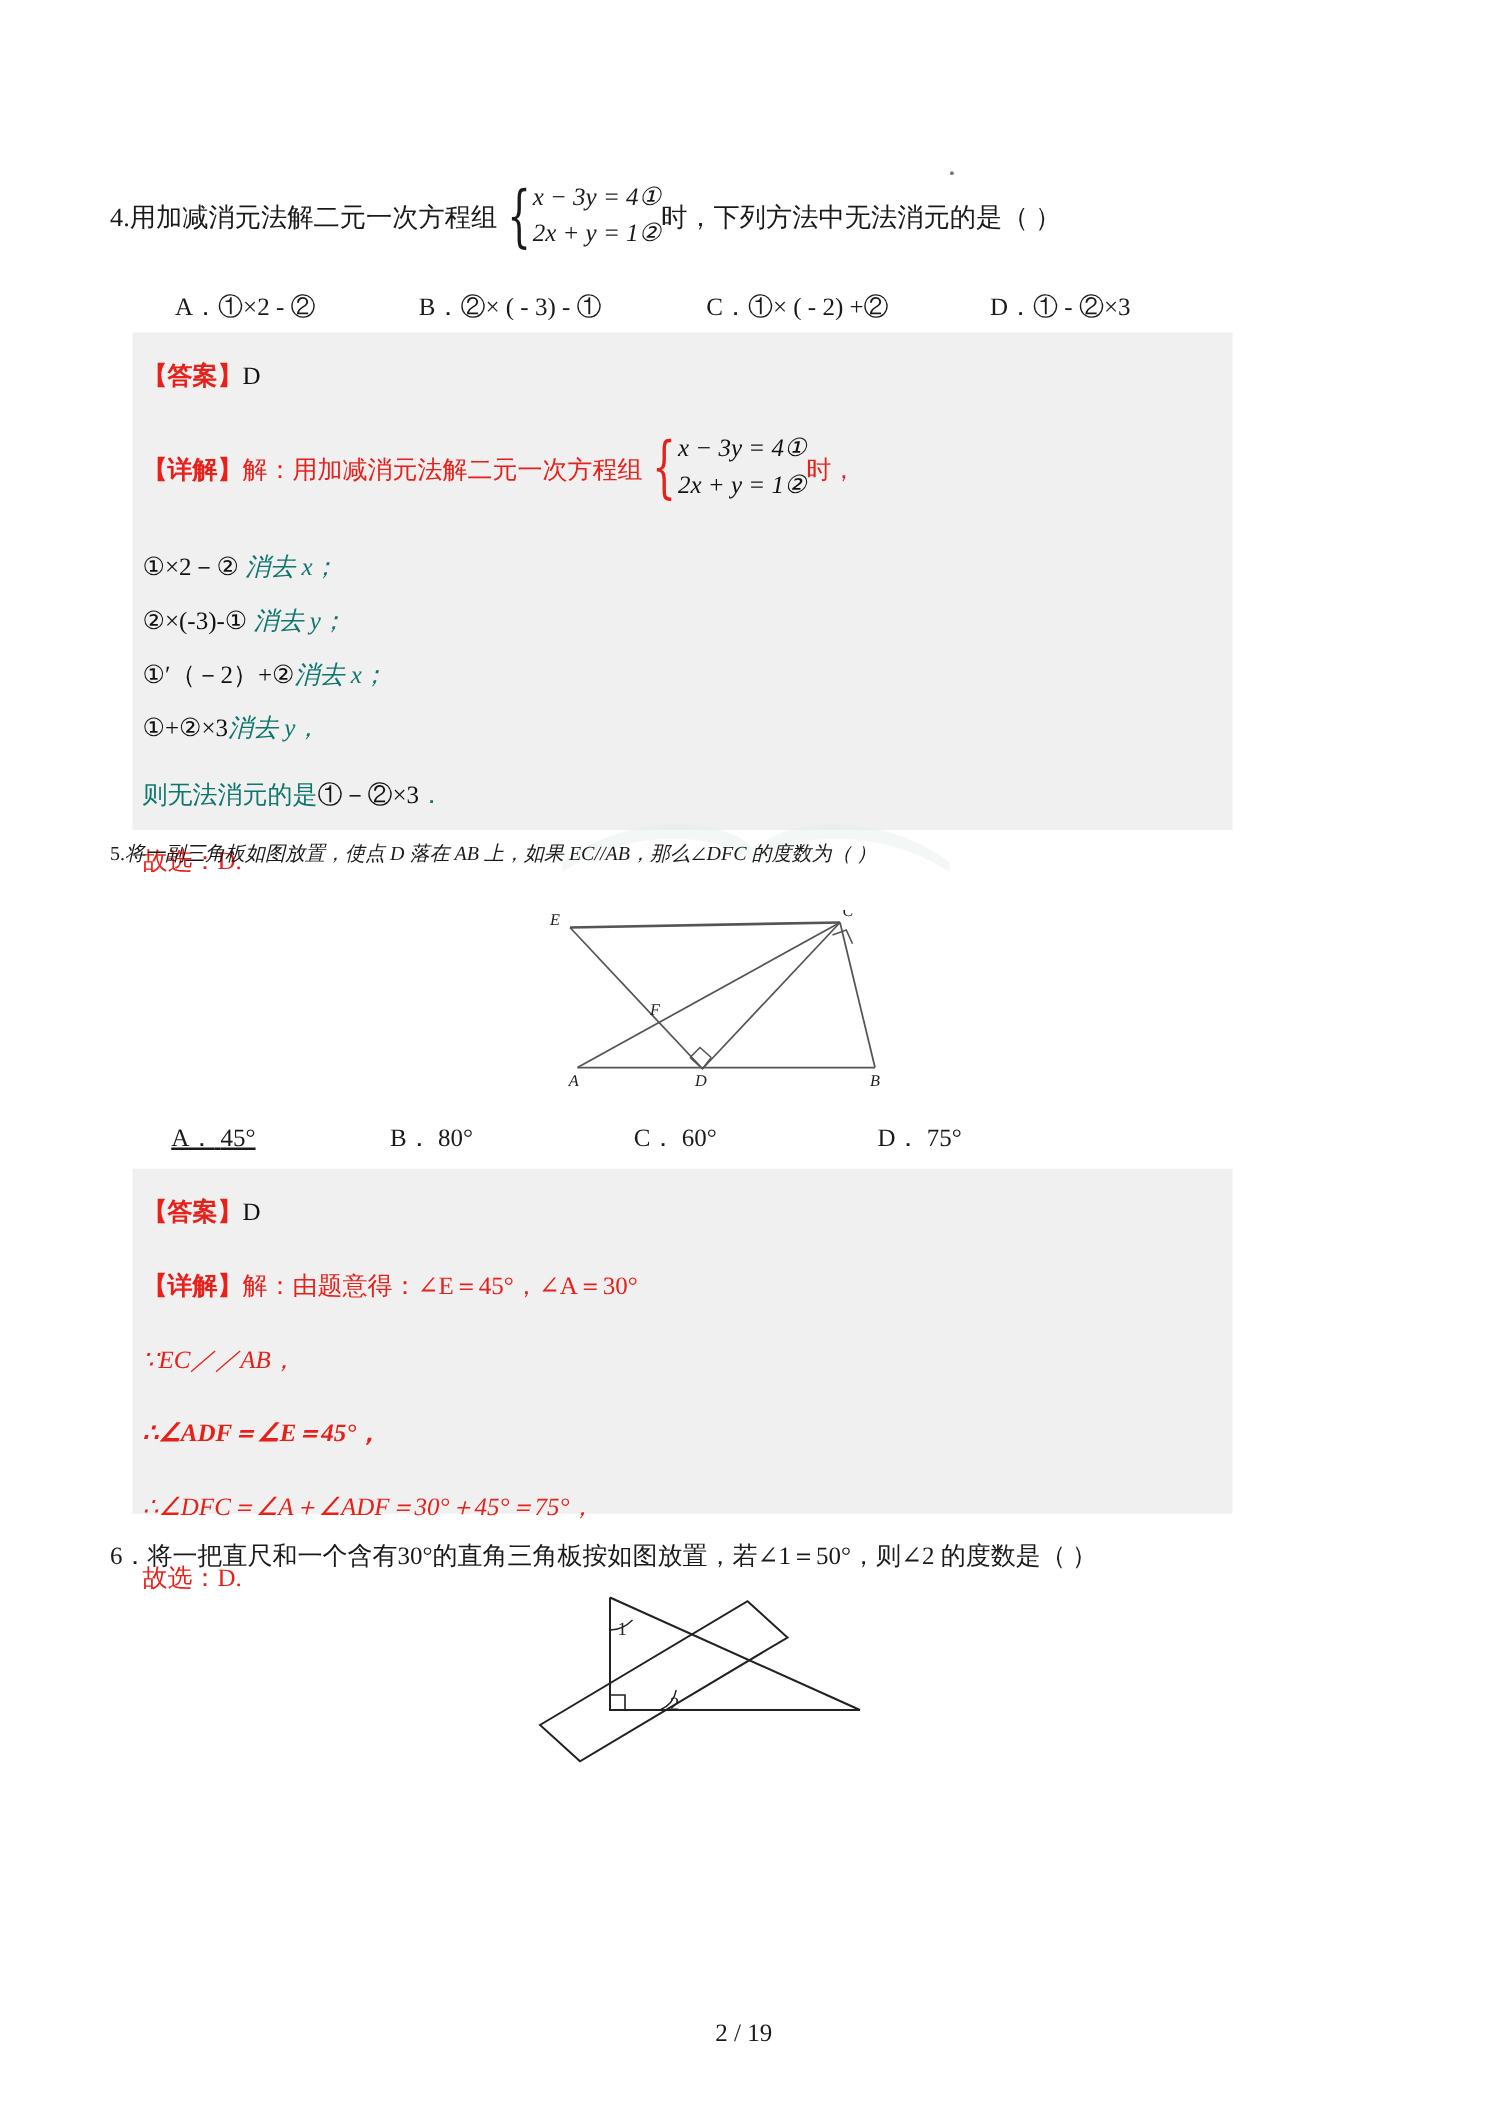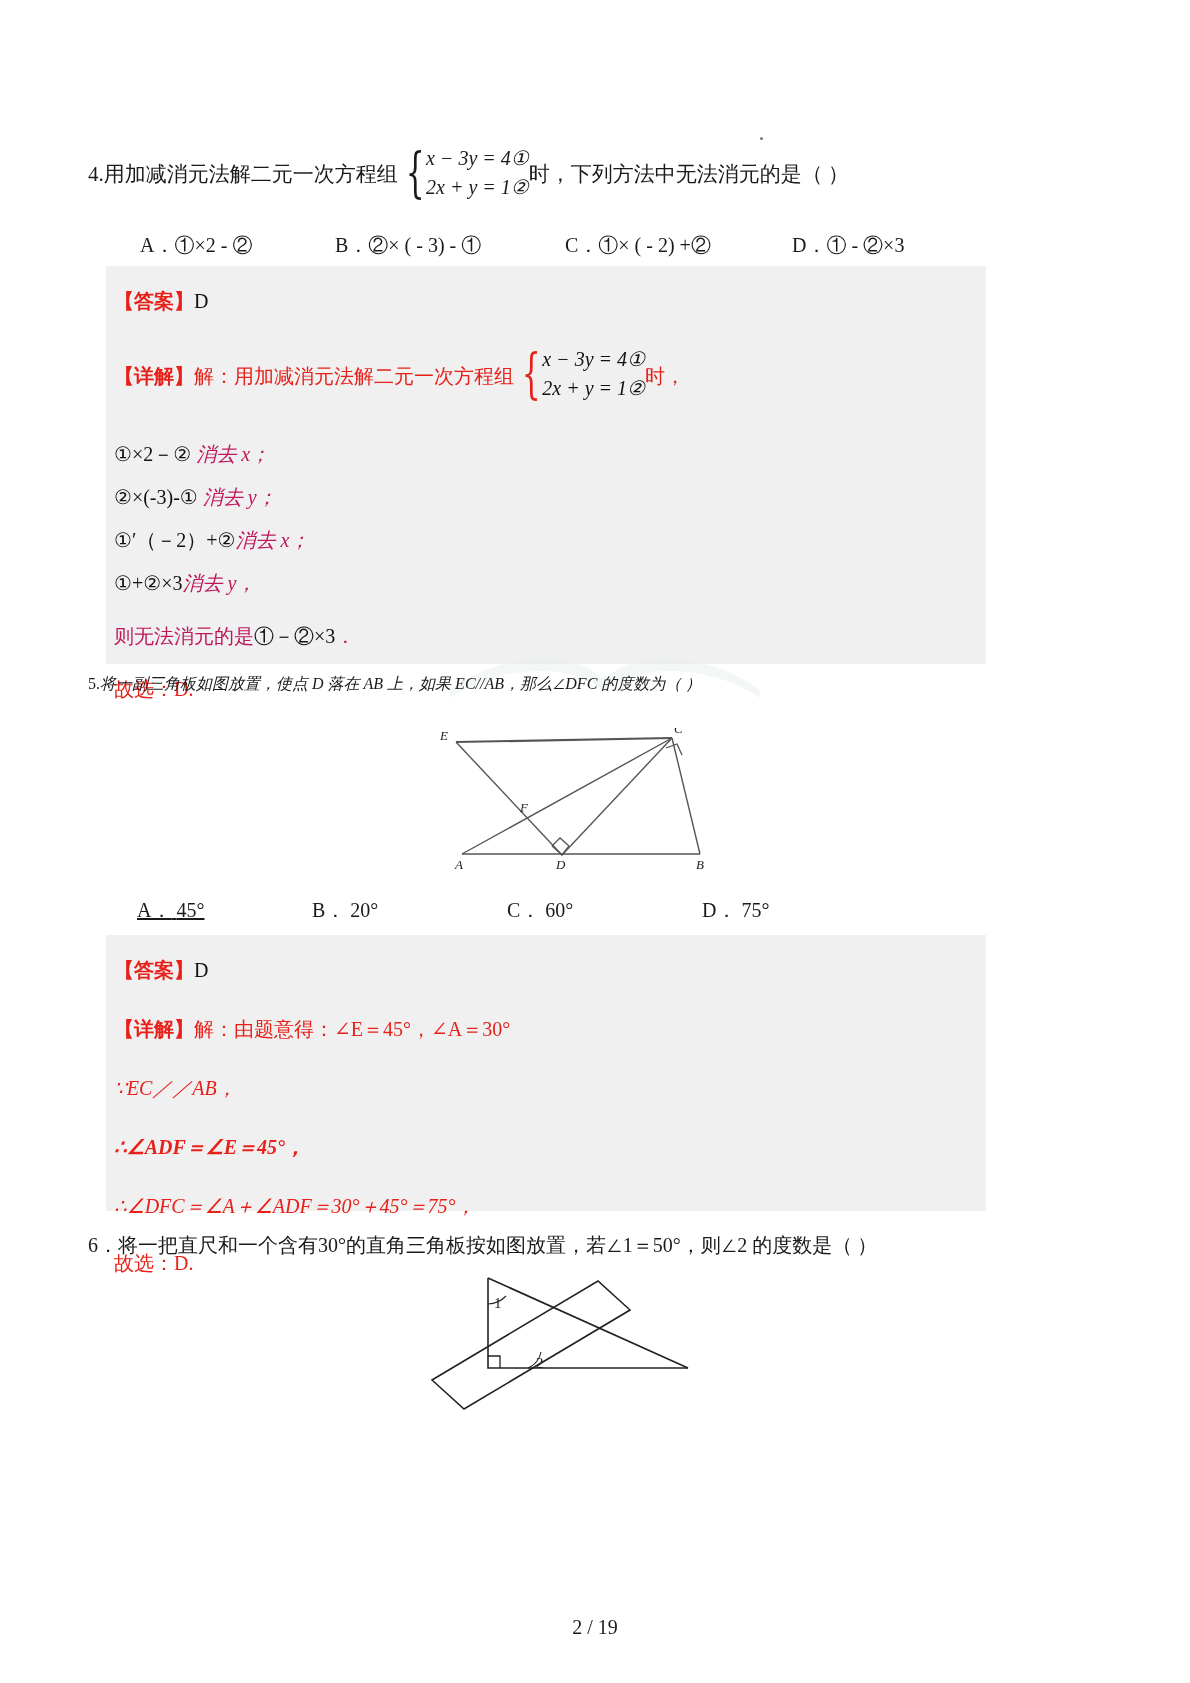--- a/index.html
+++ b/index.html
@@ -45,21 +45,21 @@
   }
   .ans-line {
     color: #e8201a;
     font-size: 20px;
     line-height: 1.55;
     margin: 12px 0;
     white-space: nowrap;
   }
   .ans-line.first { margin-top: 6px; }
   .blk { color: #111; }
-  .red { color: #be185d; }
+  .red { color: #0f766e; }
   .bracket { color: #e8201a; font-weight: bold; }
   .ital { font-style: italic; font-family: "Liberation Serif", serif; }
   
   .sys {
     display: inline-flex;
     align-items: center;
     vertical-align: middle;
     position: relative;
     top: -2px;
   }
@@ -230,21 +230,21 @@
     </svg>
   </div>
 
   <div class="opts" style="position:absolute; left:137px; top:897px; width:960px;">
     <span class="opt" style="width:170px;text-decoration:underline;">
       <span>A．</span>
       <span>45°</span>
     </span>
     <span class="opt" style="width:190px;">
       <span>B．</span>
-      <span>20°</span>
+      <span>80°</span>
     </span>
     <span class="opt" style="width:190px;">
       <span>C．</span>
       <span>60°</span>
     </span>
     <span class="opt">
       <span>D．</span>
       <span>75°</span>
     </span>
   </div>
@@ -258,21 +258,21 @@
     <div class="ans-line" style="margin-top:28px;">
       <span class="bracket">【详解】</span><span>解：由题意得：∠E＝45°，∠A＝30°</span>
     </div>
 
     <div class="ans-line ital" style="margin-top:28px;">∵EC／／AB，</div>
     <div class="ans-line ital" style="margin-top:28px;font-weight:bold;">∴∠ADF＝∠E＝45°，</div>
     <div class="ans-line ital" style="margin-top:28px;">∴∠DFC＝∠A＋∠ADF＝30°＋45°＝75°，</div>
     <div class="ans-line" style="margin-top:26px;">故选：D.</div>
   </div>
 
-  <div style="position:absolute; left:88px; top:1230px; width:1030px;font-family:Liberation Serif, serif;">
+  <div style="position:absolute; left:88px; top:1230px; width:1030px;">
     <div class="q-line" style="font-size:20px;">
       <span>6．</span><span>将一把直尺和一个含有30°的直角三角板按如图放置，若∠1＝50°，则∠2 的度数是（   ）</span>
     </div>
   </div>
 
   <div style="position:absolute; left:410px; top:1268px; width:320px; height:160px;">
     <svg width="320" height="160" viewBox="0 0 320 160">
 
       <polyline points="78,10 78,100 278,100" fill="none" stroke="#222" stroke-width="1.6"></polyline>
       <line x1="78" y1="10" x2="278" y2="100" stroke="#222" stroke-width="1.6"></line>

